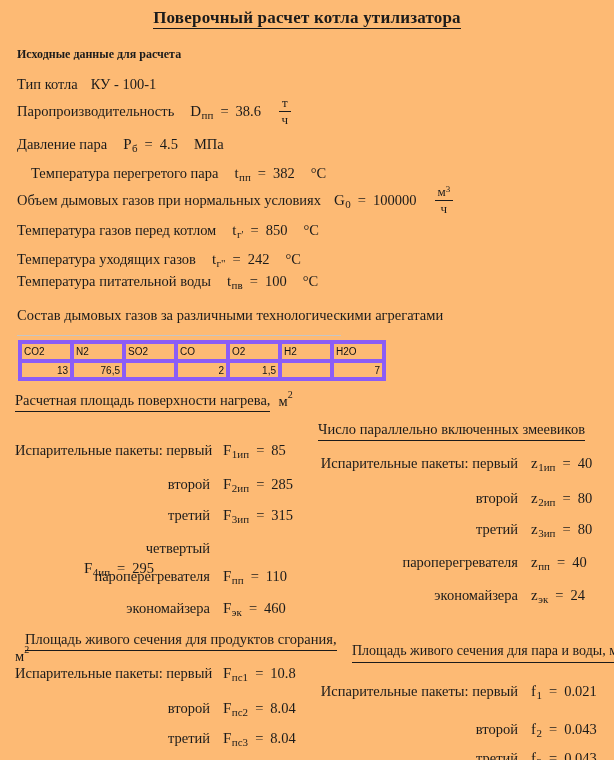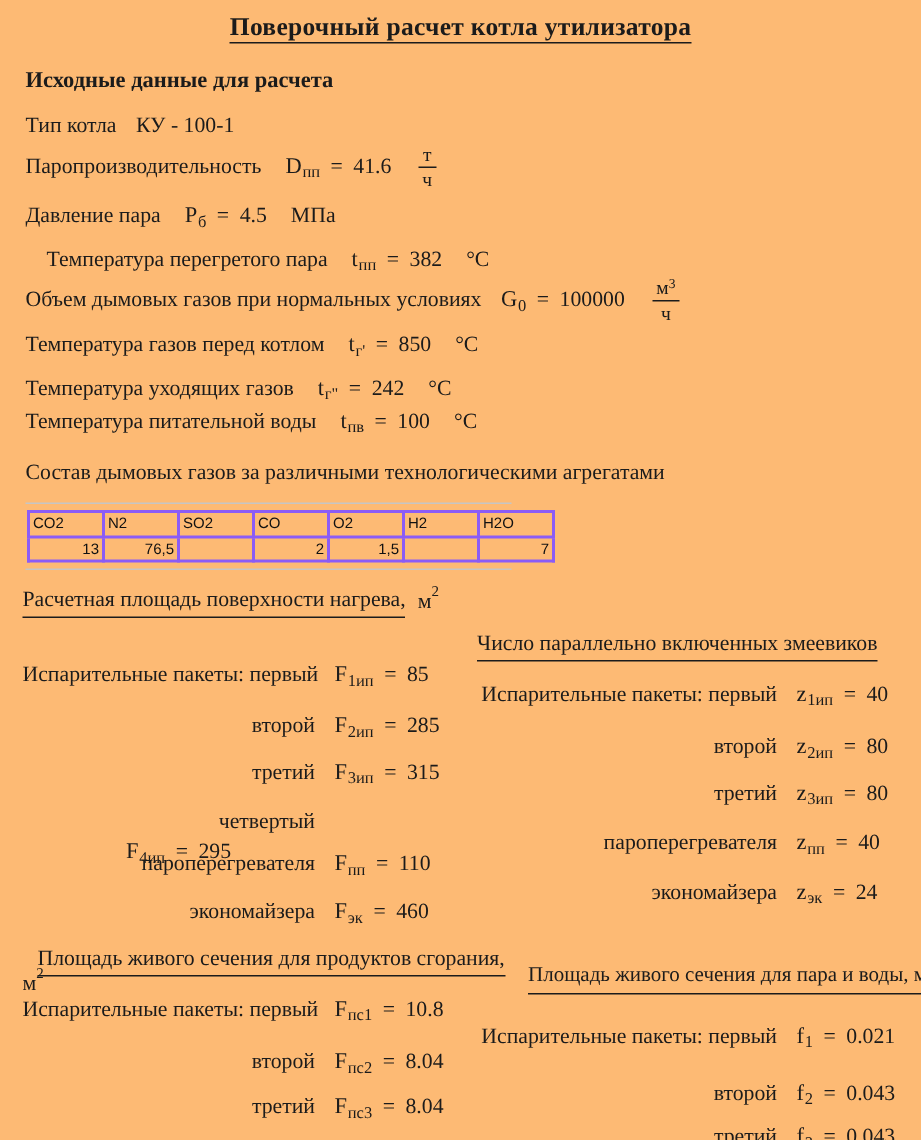--- a/index.html
+++ b/index.html
@@ -6,41 +6,41 @@
   #page{
     position:relative;width:614px;height:760px;overflow:hidden;background:#fdba74;
     font-family:"Liberation Serif","DejaVu Serif",serif;color:#1b1b1b;font-size:14.5px;
   }
   .line{position:absolute;white-space:nowrap;display:flex;align-items:center;line-height:20px;}
   .title{
     position:absolute;top:8px;left:0;width:614px;text-align:center;
     font-size:17px;font-weight:bold;letter-spacing:.2px;
   }
   .title .u{border-bottom:1.6px solid #1b1b1b;padding-bottom:1px;}
-  .bold-h{font-weight:bold;font-size:15px;}
+  .bold-h{font-weight:bold;font-size:12px;}
   .ulined{border-bottom:1px solid #1b1b1b;padding-bottom:1px;}
   .mexpr{display:inline-flex;align-items:center;}
   .mvar{font-size:15px;}
   .ms{font-size:11px;line-height:0;position:relative;top:4px;margin-left:.5px;}
   .sup{font-size:10px;line-height:0;position:relative;top:-6px;}
   .eq{margin:0 7px;}
   .frac{display:inline-block;text-align:center;font-size:13px;vertical-align:middle;line-height:1.05;}
   .frac .num{display:block;border-bottom:1px solid #1b1b1b;padding:0 3px 1px 3px;}
   .frac .den{display:block;padding-top:1px;}
   .frac .fsup{font-size:9px;line-height:0;position:relative;top:-4px;}
   .gap14{margin-left:13px;}
   .gap16{margin-left:16px;}
   .gap18{margin-left:18px;}
   .rlbl{display:inline-block;width:195px;text-align:right;}
   .rlbl2{display:inline-block;width:200px;text-align:right;}
   .rgap{margin-left:13px;}
   
   #gas-table{position:absolute;left:18px;top:340px;border-collapse:collapse;table-layout:fixed;width:322px;
     font-family:"Liberation Sans","DejaVu Sans",sans-serif;font-size:10px;color:#111;}
-  #gas-table td{border:2px solid #8b5cf6;width:46px;overflow:hidden;}
+  #gas-table td{border:4px solid #8b5cf6;width:46px;overflow:hidden;}
   #gas-table tr.hdr td{height:15px;padding:0 0 0 2px;text-align:left;}
   #gas-table tr.vals td{height:14px;padding:0 2px 0 0;text-align:right;}
   .grid-line{position:absolute;height:0;border-top:1px solid #c6c6c6;}
 </style>
 </head>
 <body>
 
 <div id="page">
 
   <div class="title">
@@ -55,21 +55,21 @@
     <span>Тип котла</span>
     <span class="gap14">КУ - 100-1</span>
   </div>
 
   <div class="line" style="top:96px;left:17px;">
     <span>Паропроизводительность</span>
     <span class="mexpr gap16">
       <span class="mvar">D</span>
         <span class="ms">пп</span>
       <span class="eq">=</span>
-      <span>41.6</span>
+      <span>38.6</span>
     </span>
     <span class="frac gap18">
       <span class="num">т</span>
       <span class="den">ч</span>
     </span>
   </div>
 
   <div class="line" style="top:134px;left:17px;">
     <span>Давление пара</span>
     <span class="mexpr gap16">

